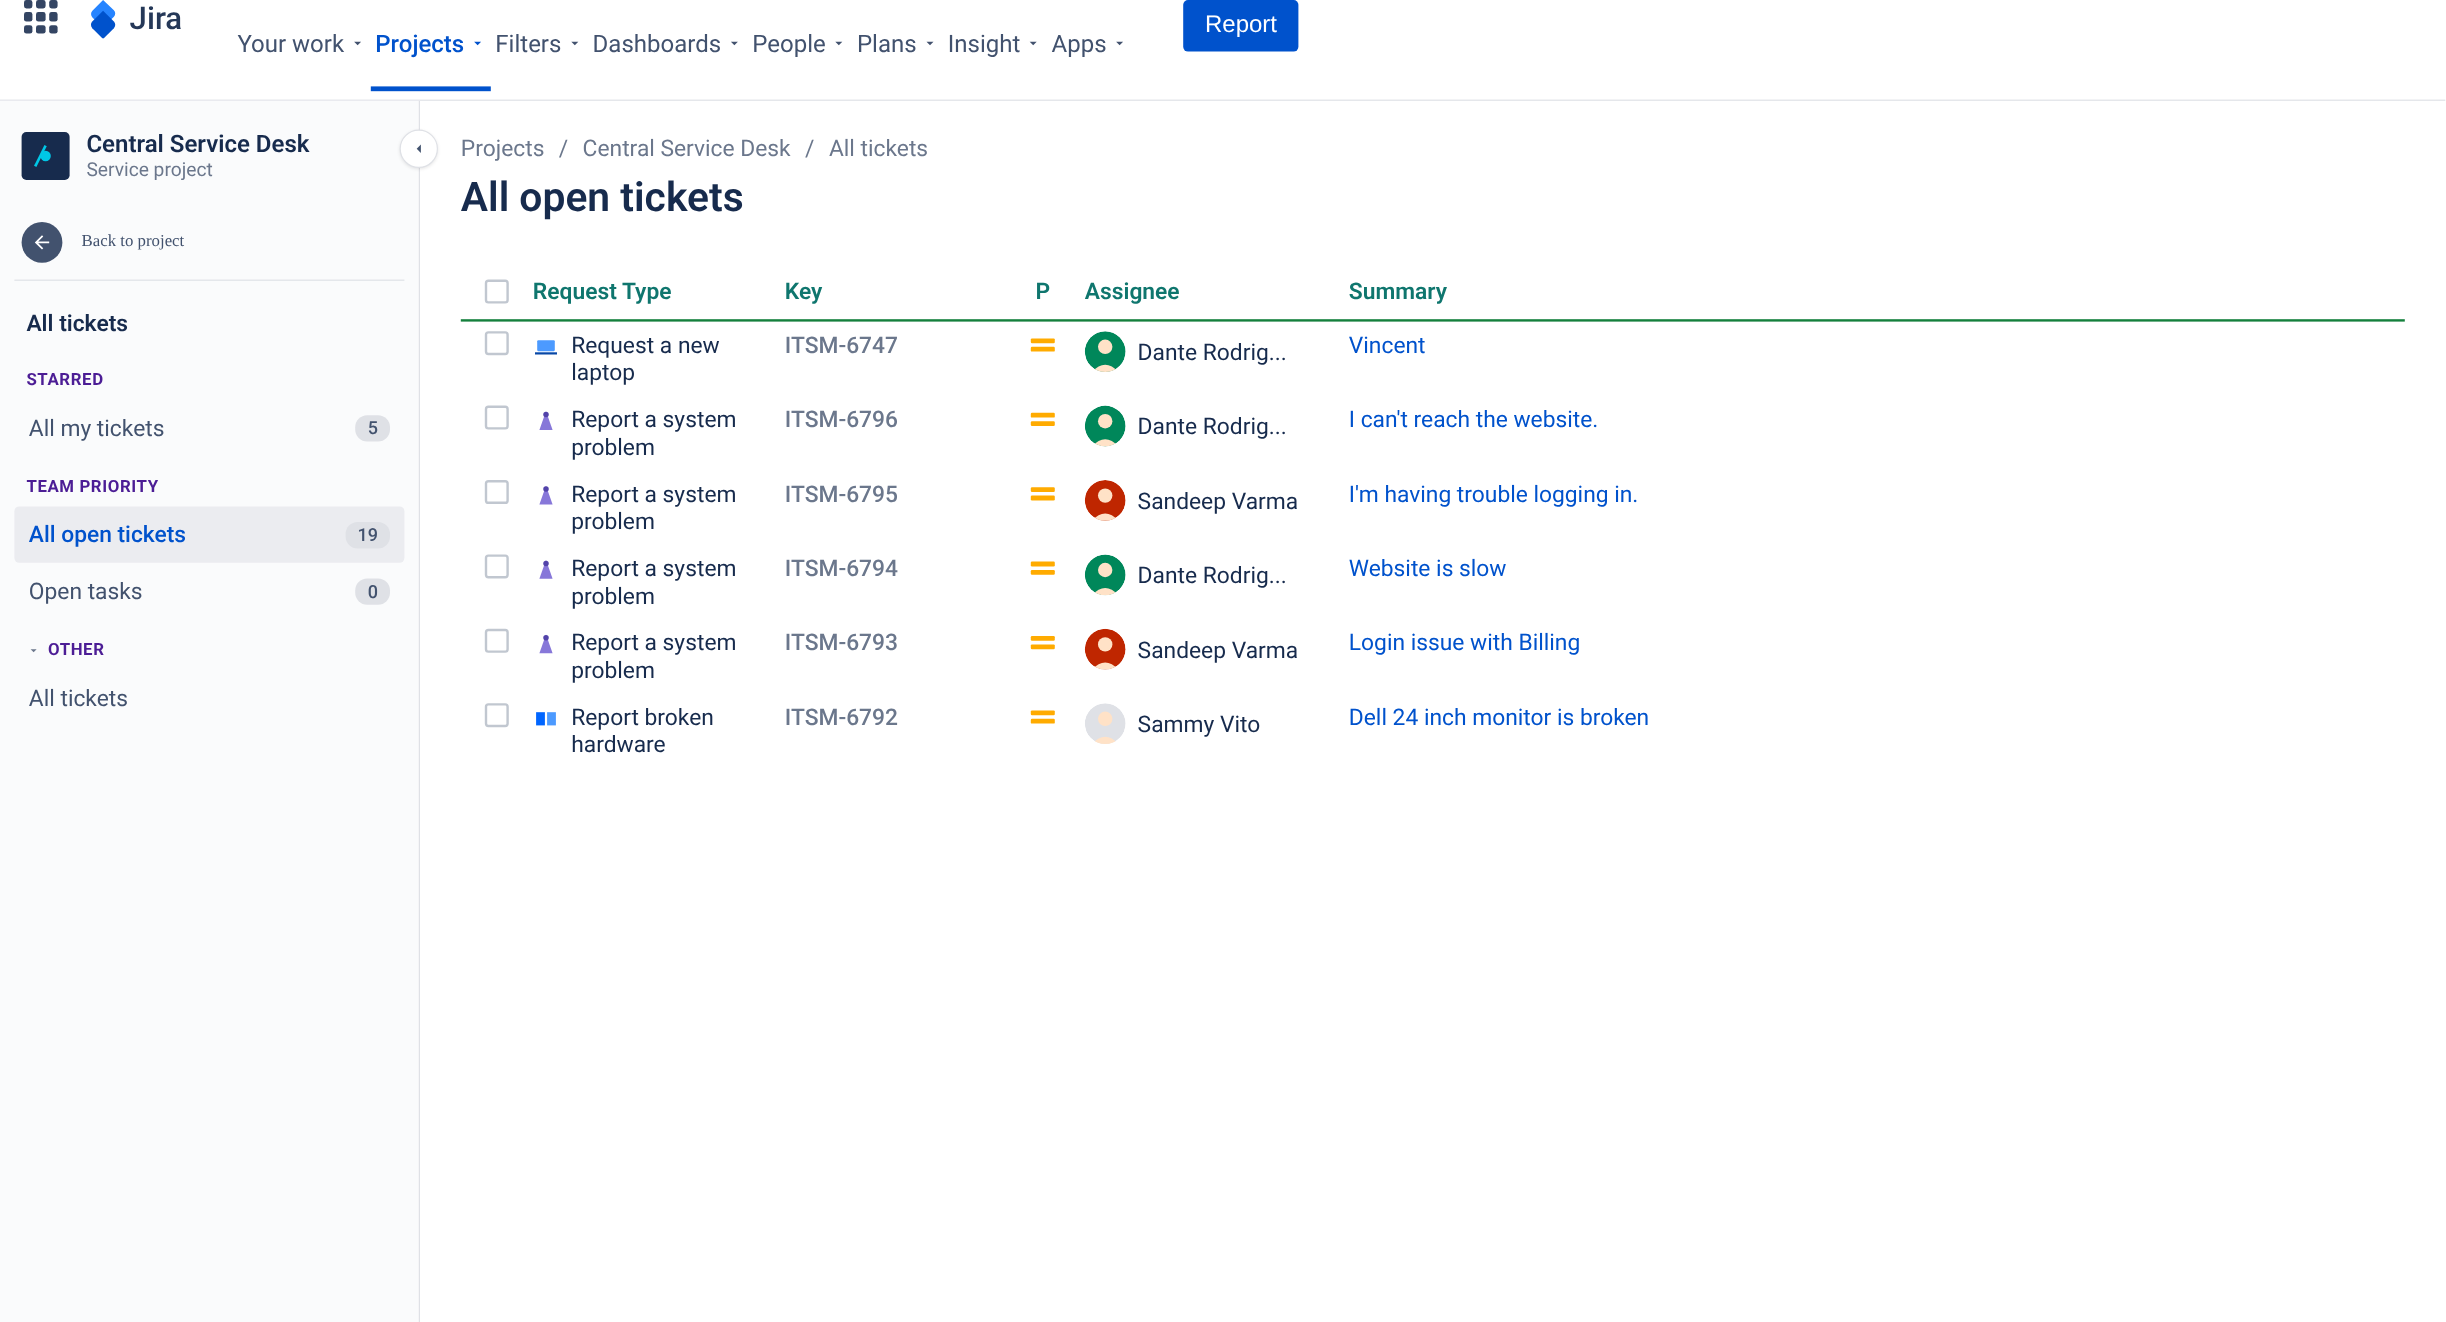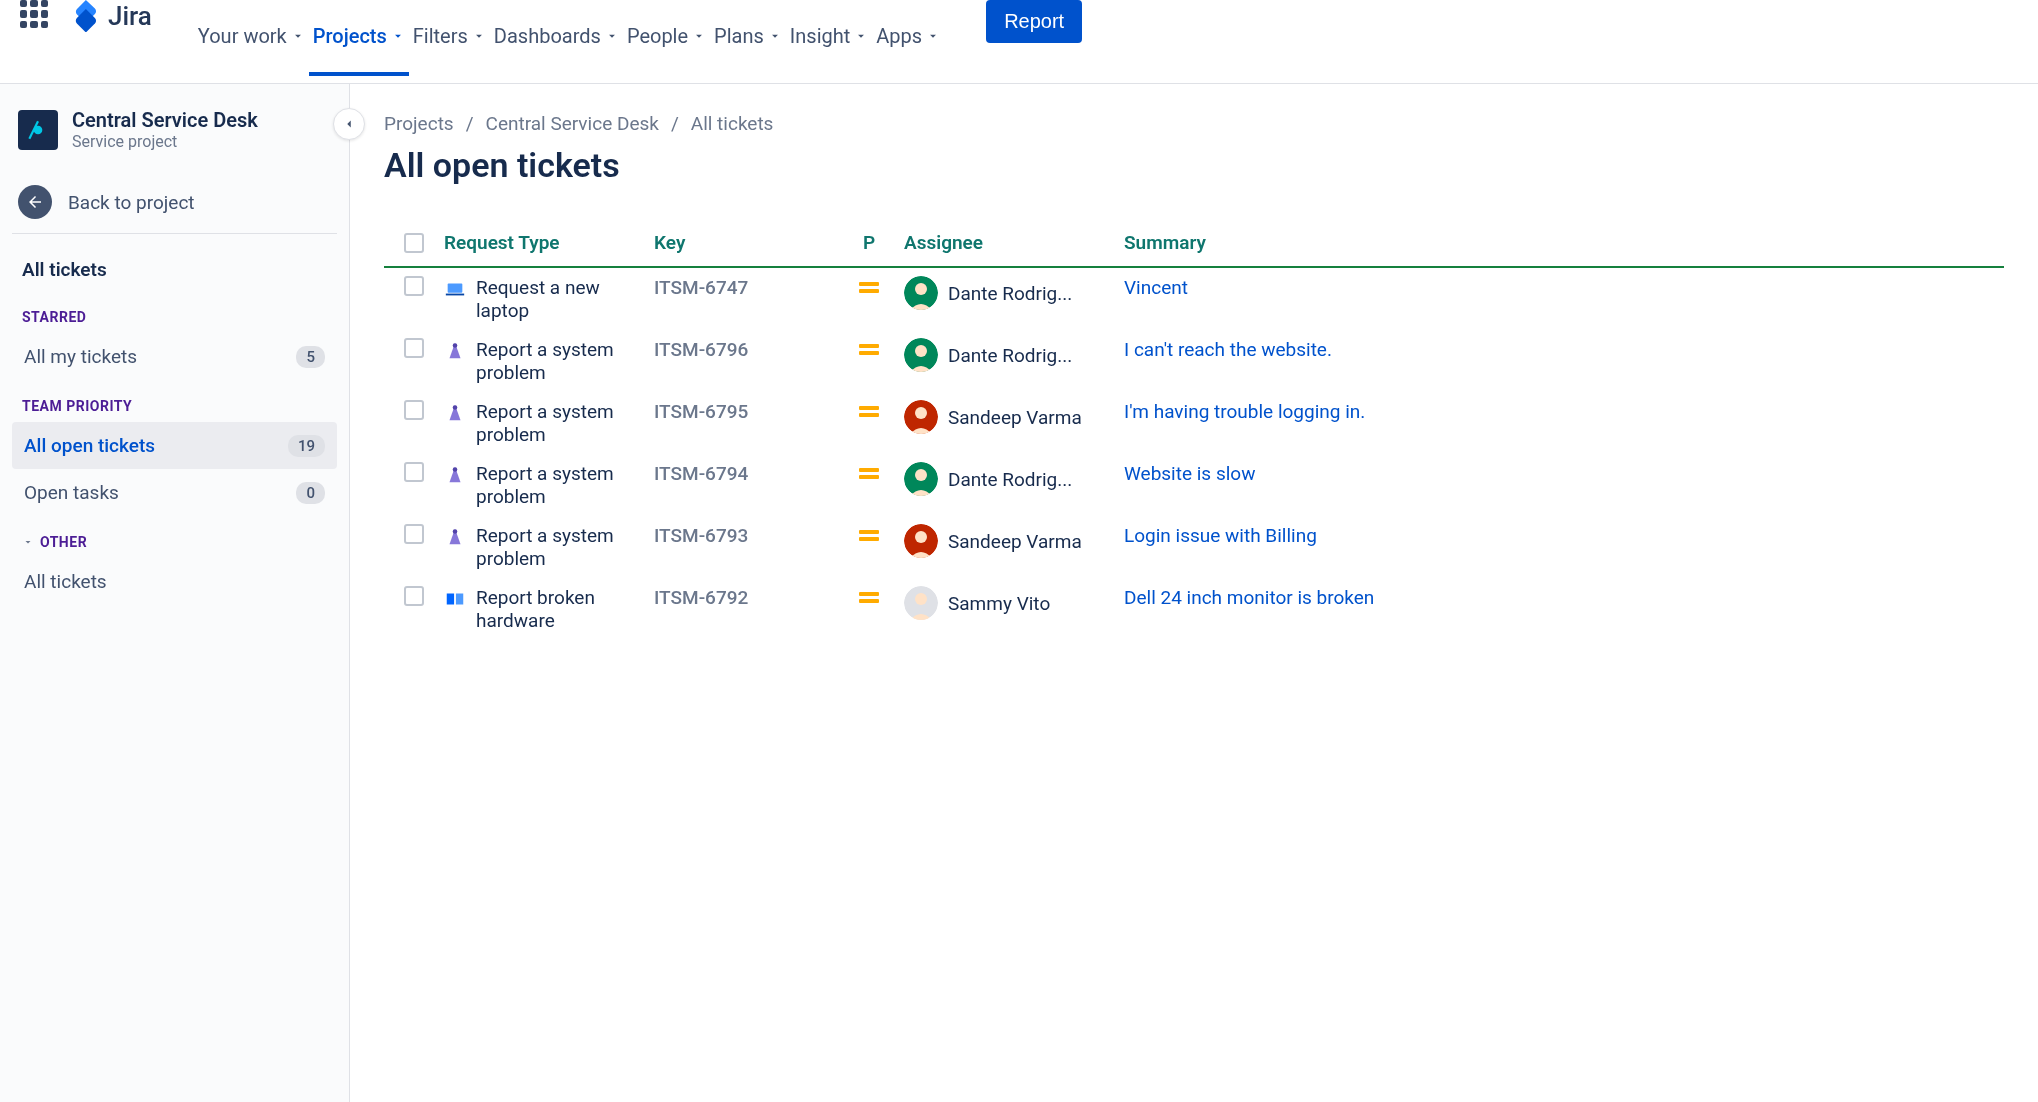--- a/index.html
+++ b/index.html
@@ -22,21 +22,21 @@
 
 
 .sidebar { width: 350px; background: #FAFBFC; border-right: 1px solid #DFE1E6; padding: 24px 12px; position: relative; }
 .collapse-btn { position: absolute; right: -16px; top: 24px; width: 32px; height: 32px; background: #fff; border: 1px solid #DFE1E6; border-radius: 50%; display: flex; align-items: center; justify-content: center; cursor: pointer; box-shadow: 0 1px 3px rgba(0,0,0,0.1); }
 .project-header { display: flex; align-items: center; gap: 14px; padding: 0 6px 20px; }
 .project-icon { width: 40px; height: 40px; background: #172B4D; border-radius: 4px; display: flex; align-items: center; justify-content: center; }
 .project-title { font-size: 20px; font-weight: 600; color: #172B4D; }
 .project-subtitle { font-size: 16px; color: #6B778C; }
 .back-link { display: flex; align-items: center; gap: 16px; padding: 14px 6px; cursor: pointer; border-bottom: 1px solid #DFE1E6; margin-bottom: 14px; }
 .back-icon { width: 34px; height: 34px; background: #42526E; border-radius: 50%; display: flex; align-items: center; justify-content: center; }
-.back-link span.label { font-size: 19px; color: #42526E; }
+.back-link span.label { font-size: 14px; color: #42526E; font-family: Liberation Serif, serif; }
 .sidebar-heading { font-size: 19px; font-weight: 600; color: #172B4D; padding: 10px 10px; }
 .section-label { font-size: 14px; font-weight: 700; color: #4c1d95; padding: 18px 10px 8px; letter-spacing: 0.5px; display: flex; align-items: center; gap: 6px; }
 .sidebar-item { display: flex; align-items: center; justify-content: space-between; padding: 12px 12px; border-radius: 4px; cursor: pointer; font-size: 19px; color: #42526E; }
 .sidebar-item.selected { background: #EBECF0; color: #0052CC; font-weight: 500; }
 .badge { background: #DFE1E6; color: #42526E; border-radius: 10px; padding: 2px 10px; font-size: 15px; font-weight: 500; }
 
 
 .main { flex: 1; padding: 28px 34px; overflow: auto; }
 .breadcrumb { display: flex; align-items: center; gap: 12px; font-size: 19px; color: #6B778C; margin-bottom: 10px; }
 .breadcrumb .sep { color: #6B778C; }

